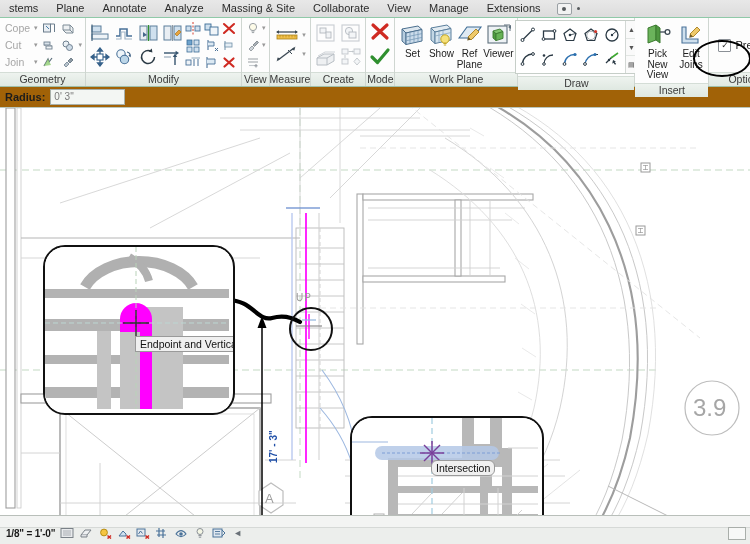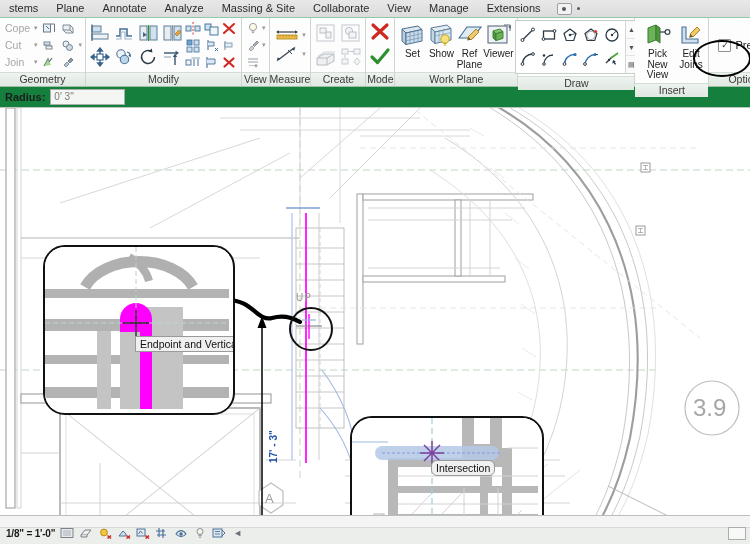--- a/index.html
+++ b/index.html
@@ -104,21 +104,21 @@
   .preview-wrap{display:flex;align-items:center;gap:4px;padding:0 6px;font-size:11px;}
   .chk{width:11px;height:11px;border:1px solid #8b9096;background:#fff;border-radius:1px;
        display:flex;align-items:center;justify-content:center;font-size:9px;color:#333;line-height:1;}
   .highlight-oval{
     position:absolute;border:2.4px solid #000;border-radius:50%;
     pointer-events:none;
   }
 
   
   .optbar{
-    height:20px;background:#15803d;border-bottom:1px solid #b9c6bd;
+    height:20px;background:#a16207;border-bottom:1px solid #b9c6bd;
     display:flex;align-items:center;padding-left:5px;gap:5px;
   }
   .opt-label{font-size:11px;color:#1c1c1c;font-weight:bold;}
   .opt-input{
     width:67px;height:14px;border:1px solid #a8b0aa;background:#f3f6f3;
     font-size:10px;color:#7a7a7a;padding:0 3px;line-height:14px;
     font-family:"Liberation Sans",sans-serif;
   }
 
   

